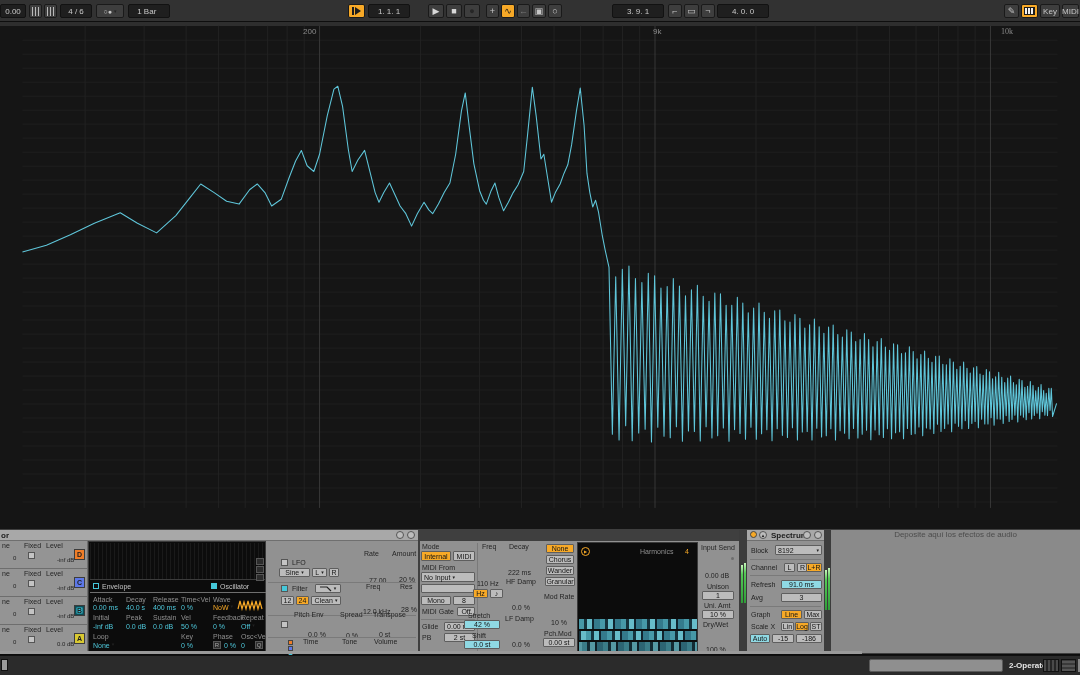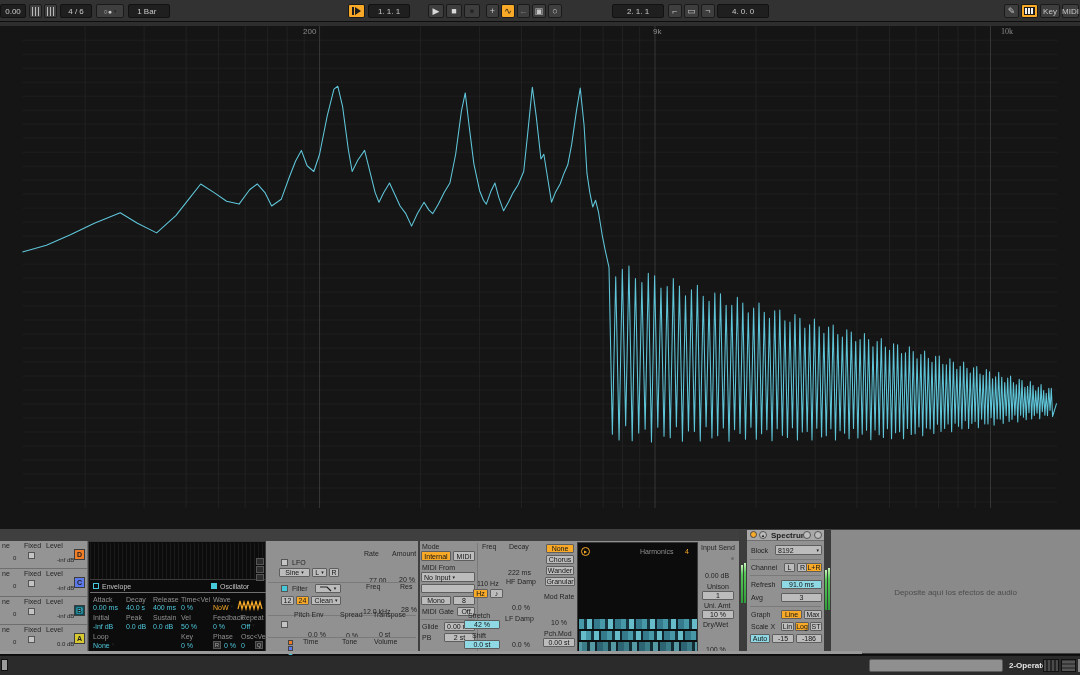--- a/index.html
+++ b/index.html
@@ -86,21 +86,21 @@
     </div>
   <div class="a tw" style="left:368px;top:4px;width:42px;height:14px">1. 1. 1</div>
   <div class="a tb" style="left:428px;top:4px;width:16px;height:14px;color:#d8d8d8">▶</div>
   <div class="a tb" style="left:446px;top:4px;width:16px;height:14px;color:#d8d8d8">■</div>
   <div class="a tb" style="left:464px;top:4px;width:16px;height:14px;color:#262626">●</div>
   <div class="a tb" style="left:486px;top:4px;width:13px;height:14px">+</div>
   <div class="a tb on" style="left:501px;top:4px;width:14px;height:14px">∿</div>
   <div class="a tb" style="left:517px;top:4px;width:13px;height:14px;color:#787878">←</div>
   <div class="a tb" style="left:532px;top:4px;width:14px;height:14px">▣</div>
   <div class="a tb" style="left:548px;top:4px;width:14px;height:14px">○</div>
-  <div class="a tw" style="left:612px;top:4px;width:52px;height:14px">2. 1. 1</div>
+  <div class="a tw" style="left:612px;top:4px;width:52px;height:14px">3. 9. 1</div>
   <div class="a tb" style="left:668px;top:4px;width:14px;height:14px">⌐</div>
   <div class="a tb" style="left:684px;top:4px;width:15px;height:14px">▭</div>
   <div class="a tb" style="left:701px;top:4px;width:14px;height:14px">¬</div>
   <div class="a tw" style="left:717px;top:4px;width:52px;height:14px">4. 0. 0</div>
 
   <div class="a tb" style="left:1004px;top:4px;width:15px;height:14px">✎</div>
   <div class="a tb on" style="left:1021px;top:4px;width:17px;height:14px">
       <span class="kbico"></span>
     </div>
   <div class="a tb" style="left:1040px;top:4px;width:20px;height:14px;font-size:8px">Key</div>
@@ -173,20 +173,25 @@
       <line x1="1010" y1="26" x2="1010" y2="529" stroke="#3a3a3a" stroke-width="1"></line>
       <path id="curve" fill="none" stroke-width="1.1" stroke-linejoin="round" d="M0.0,262.0L25.0,255.0L50.0,244.0L75.0,232.0L102.0,221.0L120.0,232.0L140.0,242.0L160.0,224.0L175.0,205.0L186.0,191.0L200.0,200.0L213.0,209.0L226.0,212.0L237.0,197.0L245.0,191.0L253.0,200.0L260.0,214.0L270.0,207.0L278.0,185.0L285.0,167.0L291.0,156.0L297.0,172.0L304.0,178.0L310.0,160.0L318.0,120.0L325.0,92.0L329.0,89.0L334.0,110.0L340.0,155.0L344.0,178.0L350.0,166.0L357.0,156.0L363.0,180.0L368.0,200.0L372.0,210.0L377.0,200.0L383.0,190.0L389.0,203.0L394.0,214.0L400.0,222.0L406.0,235.0L412.0,222.0L419.0,210.0L424.0,218.0L428.0,222.0L434.0,212.0L440.0,200.0L446.0,190.0L452.0,160.0L458.0,115.0L462.0,96.0L466.0,130.0L471.0,170.0L477.0,198.0L481.0,208.0L484.0,212.0L489.0,198.0L493.0,190.0L497.0,205.0L502.0,219.0L507.0,210.0L512.0,200.0L517.0,192.0L523.0,178.0L527.0,140.0L532.0,90.0L536.0,120.0L541.0,165.0L544.0,160.0L548.0,185.0L552.0,210.0L556.0,200.0L561.0,191.0L565.0,180.0L569.0,171.0L573.0,150.0L578.0,115.0L582.0,91.0L586.0,130.0L589.0,180.0L592.0,200.0L595.0,215.0L598.0,208.0L601.0,220.0L605.0,245.0L608.0,260.0L612.0,278.0L615.5,452.0L619.0,287.8L622.5,458.1L625.9,279.9L629.4,443.2L632.8,276.6L636.2,458.8L639.6,289.6L643.0,450.8L646.3,293.8L649.7,447.0L653.0,284.1L656.3,460.3L659.6,286.7L662.9,444.8L666.2,299.7L669.4,454.2L672.7,298.0L675.9,455.8L679.1,289.7L682.3,444.2L685.5,297.5L688.6,459.5L691.8,307.7L694.9,448.8L698.0,301.3L701.1,449.3L704.2,296.8L707.2,459.1L710.3,308.1L713.3,444.4L716.4,313.5L719.4,456.0L722.4,304.8L725.4,453.6L728.3,305.5L731.3,445.7L734.2,317.6L737.2,459.5L740.1,317.5L743.0,447.3L745.9,309.3L748.7,451.4L751.6,315.1L754.4,457.4L757.3,325.4L760.1,444.7L762.9,320.5L765.7,457.3L768.5,315.2L771.2,451.6L774.0,324.8L776.7,447.5L779.4,331.1L782.1,459.0L784.9,323.4L787.5,446.3L790.2,322.6L792.9,453.3L795.5,333.7L798.2,455.6L800.8,335.0L803.4,445.4L806.0,327.1L808.6,458.0L811.2,331.1L813.7,449.8L816.3,341.2L818.8,449.3L821.3,337.8L823.8,458.1L826.3,331.9L828.8,445.9L831.3,339.9L833.8,454.9L836.2,346.8L838.7,453.8L841.1,340.3L843.5,446.5L845.9,338.2L848.3,458.1L850.7,348.2L853.1,448.5L855.5,350.7L857.8,451.1L860.1,343.1L862.5,456.8L864.8,345.5L867.1,446.0L869.4,355.3L871.7,456.0L874.0,353.3L876.2,452.1L878.5,347.1L880.7,447.9L882.9,353.4L885.2,457.8L887.4,360.8L889.6,447.6L891.8,355.4L893.9,452.7L896.1,352.3L898.3,455.4L900.4,361.1L902.5,446.5L904.7,364.6L906.8,456.7L908.9,357.7L911.0,450.6L913.1,358.7L915.2,449.4L917.2,367.9L919.3,456.7L921.3,367.2L923.4,446.0L925.4,360.8L927.4,452.4L929.4,365.7L931.4,451.7L933.4,373.3L935.4,444.6L937.4,369.0L939.3,453.8L941.3,365.2L943.2,445.7L945.2,372.8L947.1,446.6L949.0,377.1L950.9,451.4L952.8,370.9L954.7,441.7L956.6,370.6L958.4,449.2L960.3,379.2L962.2,446.1L964.0,379.6L965.8,441.5L967.7,373.3L969.5,449.5L971.3,376.8L973.1,440.7L974.9,384.4L976.7,443.9L978.4,381.3L980.2,446.3L982.0,376.8L983.7,438.1L985.5,383.3L987.2,446.0L988.9,388.2L990.6,441.0L992.4,382.7L994.0,438.9L995.7,381.5L997.4,445.3L999.1,389.3L1000.8,436.5L1002.4,390.7L1004.1,441.3L1005.7,384.7L1007.4,441.4L1009.0,386.9L1010.6,435.0L1012.2,394.3L1013.8,442.7L1015.4,392.2L1017.0,436.3L1018.6,387.5L1020.2,436.5L1021.8,392.7L1023.3,441.0L1024.9,398.1L1026.4,432.8L1028.0,393.5L1029.5,438.8L1031.0,391.3L1032.5,436.8L1034.0,398.3L1035.5,432.4L1037.0,400.6L1038.5,439.3L1040.0,394.9L1041.5,432.2L1042.9,396.0L1044.4,434.4L1045.9,403.2L1047.3,436.9L1048.7,402.1L1050.2,429.8L1051.6,397.1L1053.0,436.2L1054.4,401.3L1055.8,432.5L1057.2,406.9L1058.6,430.2L1060.0,403.1L1061.4,435.9L1062.8,400.3L1064.1,428.7L1065.5,406.5L1066.8,432.3L1068.2,409.4L1069.5,432.9L1070.9,404.2L1072.2,427.2L1073.5,404.3L1074.8,433.6L1079.0,420.0" stroke="#5fc6da"></path>
   </svg>
 <span class="a freqlbl" style="left: 303px; top: 5px;">200</span>
     <span class="a freqlbl" style="left: 653px; top: 5px;">9k</span>
     <span class="a freqlbl" style="left: 1001px; top: 5px; font-family: Liberation Serif, serif;">10k</span>
   </div>
 
 <div id="devs" class="a">
 
+  <div class="a tbar" style="left:0;top:1px;width:418px;height:11px">
+    <span class="a ttl" style="left:1px;top:1px">or</span>
+    <span class="a ic" style="left:396px;top:1px"></span>
+    <span class="a ic" style="left:407px;top:1px"></span>
+  </div>
   <div class="a body" style="left:0;top:12px;width:418px;height:112px;border-radius:0 0 2px 2px"></div>
 
   <div class="a rowpanel" style="left:0;top:12px;width:88px;height:28px">
     <span class="a lbl" style="left:2px;top:1px">ne</span>
     <span class="a knob" style="left:2px;top:10px;width:9px;height:9px;--deg:0deg"></span>
     <span class="a lbl" style="left:13px;top:14px;font-size:6px">0</span>
     <span class="a lbl" style="left:24px;top:1px">Fixed</span>
     <span class="a chk" style="left:28px;top:11px"></span>
     <span class="a lbl" style="left:46px;top:1px">Level</span>
     <span class="a knob" style="left:44px;top:9px;width:13px;height:13px;--deg:0deg"></span>
@@ -446,21 +451,21 @@
     <span class="a wl" style="left:25px;top:93px;width:22px;height:9px">-15</span>
     <span class="a wl" style="left:49px;top:93px;width:26px;height:9px">-186</span>
   </div>
 
   <div class="a" style="left:824px;top:1px;width:7px;height:123px;background:#3c3c3c">
     <span class="a meterbar" style="left:1px;top:40px;width:2px;height:40px"></span>
     <span class="a meterbar" style="left:4px;top:38px;width:2px;height:42px"></span>
   </div>
 
   <div class="a dropzone" style="left:831px;top:1px;width:249px;height:123px">
-    <span style="margin-top:58px">Deposite aquí los efectos de audio</span>
+    <span style="">Deposite aquí los efectos de audio</span>
   </div>
 
   <div class="a" style="left:0;top:122px;width:862px;height:3px;background:#9a9a9a"></div>
 </div>
 
 <div id="sb" class="a">
   <span class="a" style="left:1px;top:3px;width:7px;height:12px;background:#9a9a9a;border:1px solid #111"></span>
   <span class="a" style="left:869px;top:3px;width:134px;height:13px;background:#8f8f8f;border:1px solid #5a5a5a;border-radius:2px"></span>
   <span class="a" style="left:1009px;top:5px;font-size:8px;font-weight:bold;color:#e6e6e6">2-Operator</span>
   <span class="a thumb" style="left:1043px;top:3px;width:16px;height:13px;background:repeating-linear-gradient(90deg,#4a4a4a 0 2px,#262626 2px 4px)"></span>

